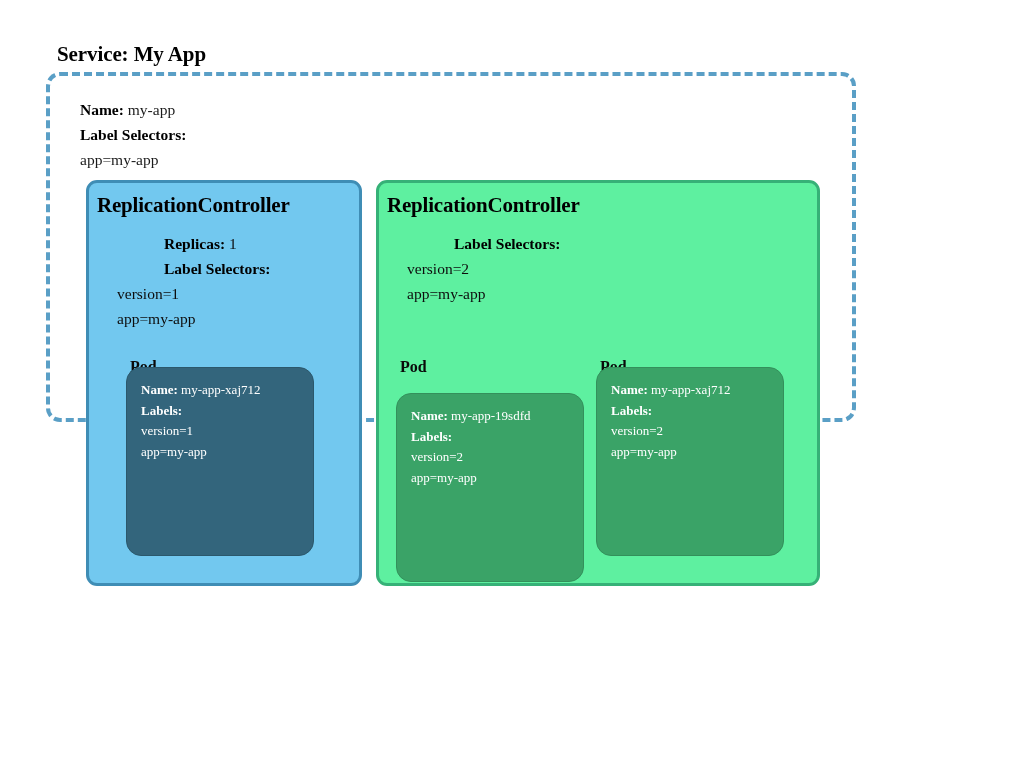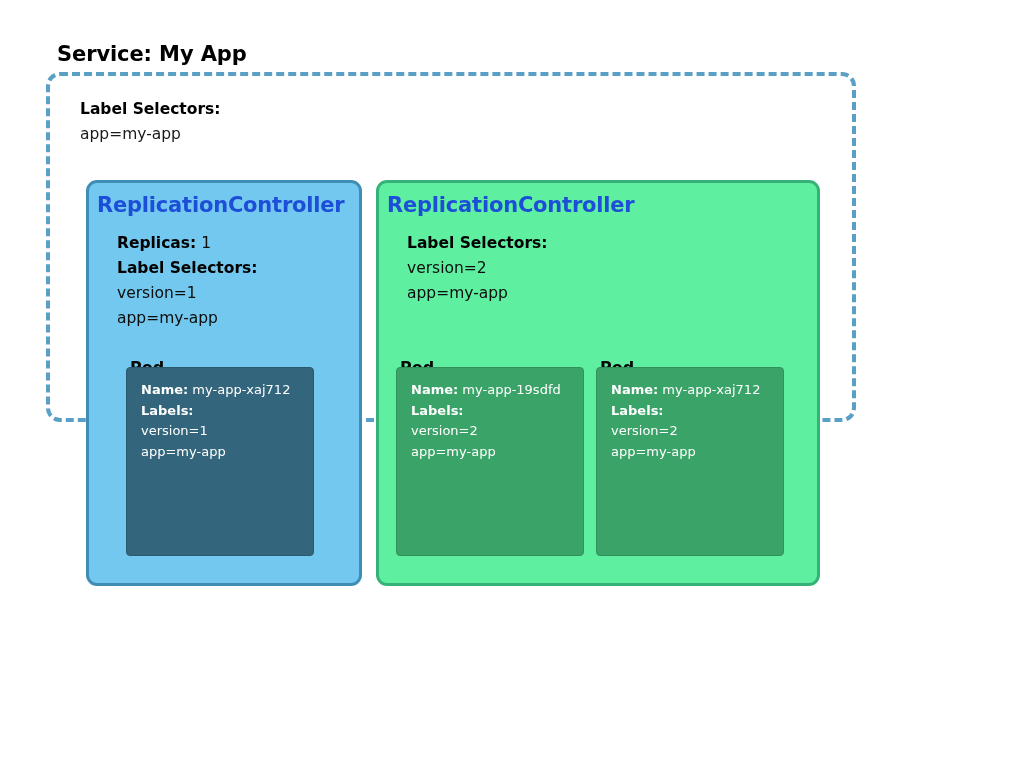--- a/index.html
+++ b/index.html
@@ -10,20 +10,21 @@
   body {
     font-family: "DejaVu Sans", "Liberation Sans", sans-serif;
     -webkit-font-smoothing: antialiased;
   }
   #canvas {
     position: relative;
     width: 868px;
     height: 768px;
     background: #ffffff;
     overflow: hidden;
+    font-family: Liberation Serif, serif;
   }
 
   
   #service-title {
     position: absolute;
     left: 57px;
     top: 42px;
     font-size: 21px;
     font-weight: bold;
     color: #000000;
@@ -73,48 +74,48 @@
     height: 406px;
     background: #5ef0a0;
     border: 3px solid #36b177;
   }
   .rc-title {
     position: absolute;
     left: 8px;
     top: 10px;
     font-size: 21px;
     font-weight: bold;
-    color: #1d4ed8;
+    color: #000000;
     letter-spacing: -0.2px;
     white-space: nowrap;
   }
   .rc-meta {
     position: absolute;
     left: 28px;
     top: 48px;
     font-size: 15.5px;
     line-height: 25px;
     color: #0d0d0d;
     white-space: nowrap;
   }
-  .rc-meta .k { font-weight: bold; color: #000; }
+  .rc-meta .k { font-weight: bold; color: #000; margin-left: 47px; }
 
   
   .pod-label {
     position: absolute;
     font-size: 16px;
     font-weight: bold;
     color: #0a0a0a;
     white-space: nowrap;
     margin-top: 16px;
   }
   .pod {
     position: absolute;
     box-sizing: border-box;
-    border-radius: 4px;
+    border-radius: 15px;
   }
   .pod-meta {
     position: absolute;
     left: 14px;
     top: 12px;
     font-size: 13px;
     line-height: 20.5px;
     color: #ffffff;
     white-space: nowrap;
   }
@@ -153,20 +154,21 @@
 </head>
 <body>
 
 <div id="canvas">
 
   <div id="service-title">Service: My App</div>
 
   <div id="service-box" style="border-color: rgb(90, 159, 198);"></div>
 
   <div id="service-meta">
+      <div><span class="k">Name:</span><span> my-app</span></div>
       <div><span class="k">Label Selectors:</span></div>
       <div><span>app=my-app</span></div>
     </div>
 
   <div class="rc" id="rc-blue" style="background: rgb(114, 200, 239); border-color: rgb(63, 141, 181);">
     <div class="rc-title">ReplicationController</div>
     <div class="rc-meta">
         <div><span class="k">Replicas:</span><span> 1</span></div>
         <div><span class="k">Label Selectors:</span></div>
         <div><span>version=1</span></div>
@@ -187,21 +189,21 @@
   <div class="rc" id="rc-green" style="background: rgb(94, 240, 160); border-color: rgb(54, 177, 119);">
     <div class="rc-title">ReplicationController</div>
     <div class="rc-meta">
         <div><span class="k">Label Selectors:</span></div>
         <div><span>version=2</span></div>
         <div><span>app=my-app</span></div>
       </div>
   </div>
 
   <div class="pod-label" id="pod-green-0-label">Pod</div>
-  <div class="pod" id="pod-green-0" style="background: rgb(58, 163, 103);">
+  <div class="pod" id="pod-green-0" style="background: rgb(58, 163, 103); margin-top: 26px;">
     <div class="pod-meta">
         <div><span class="k">Name:</span><span> my-app-19sdfd</span></div>
         <div><span class="k">Labels:</span></div>
         <div><span>version=2</span></div>
         <div><span>app=my-app</span></div>
       </div>
   </div>
 
   <div class="pod-label" id="pod-green-1-label">Pod</div>
   <div class="pod" id="pod-green-1" style="background: rgb(58, 163, 103);">

